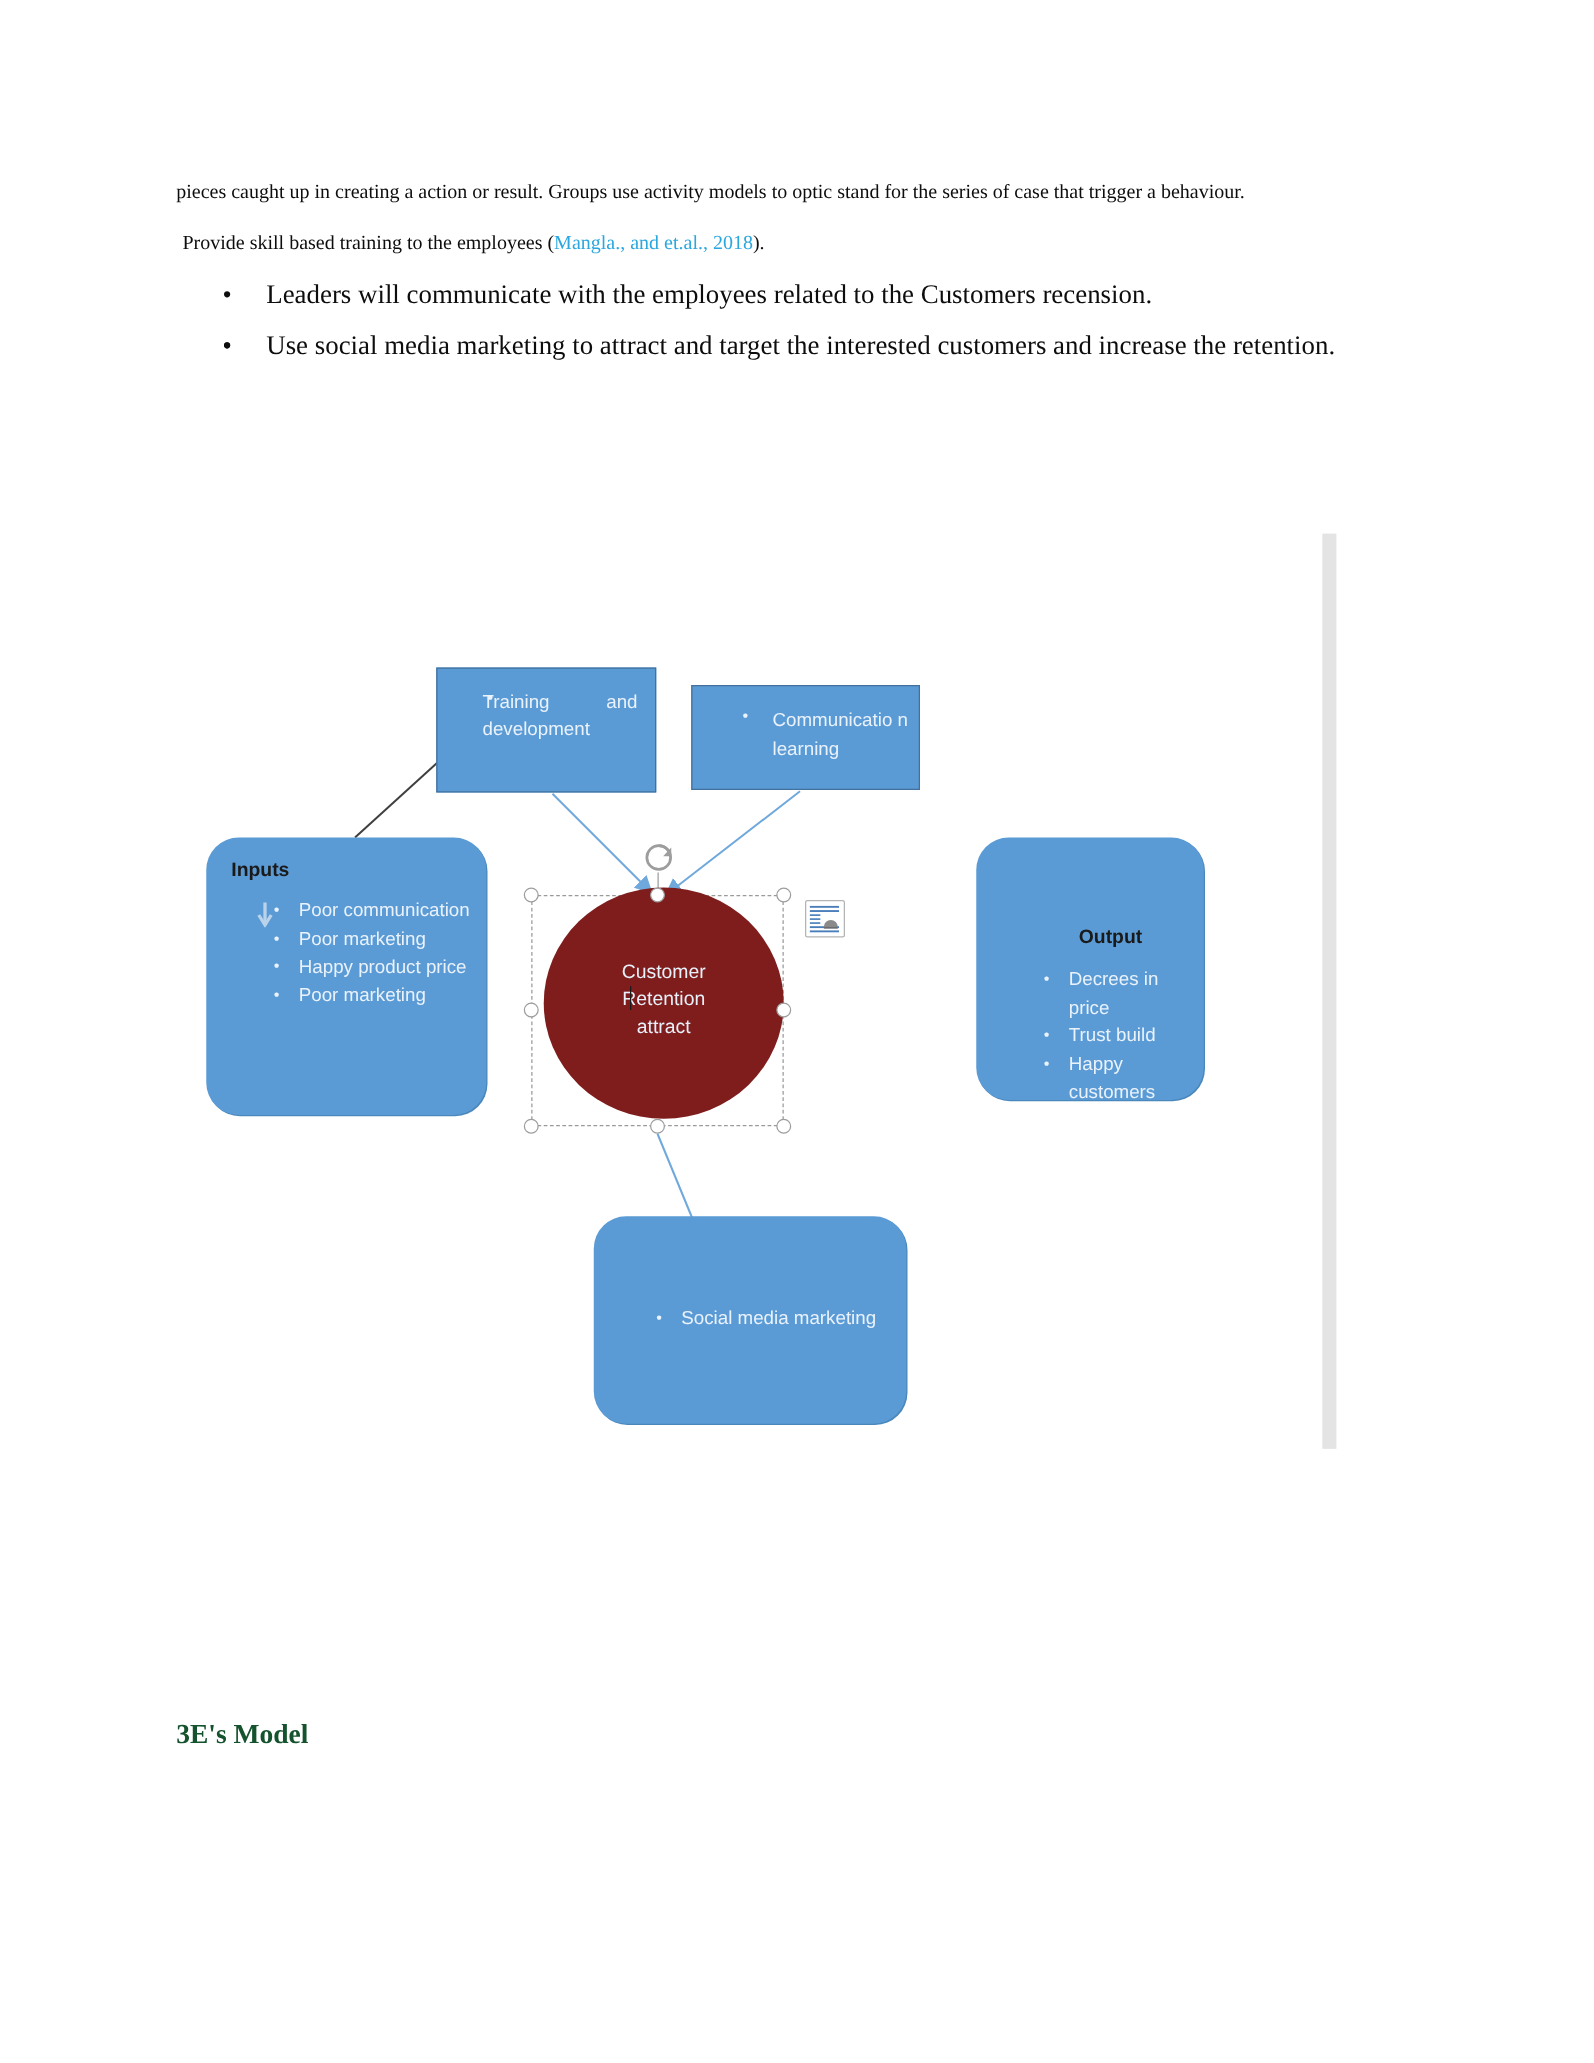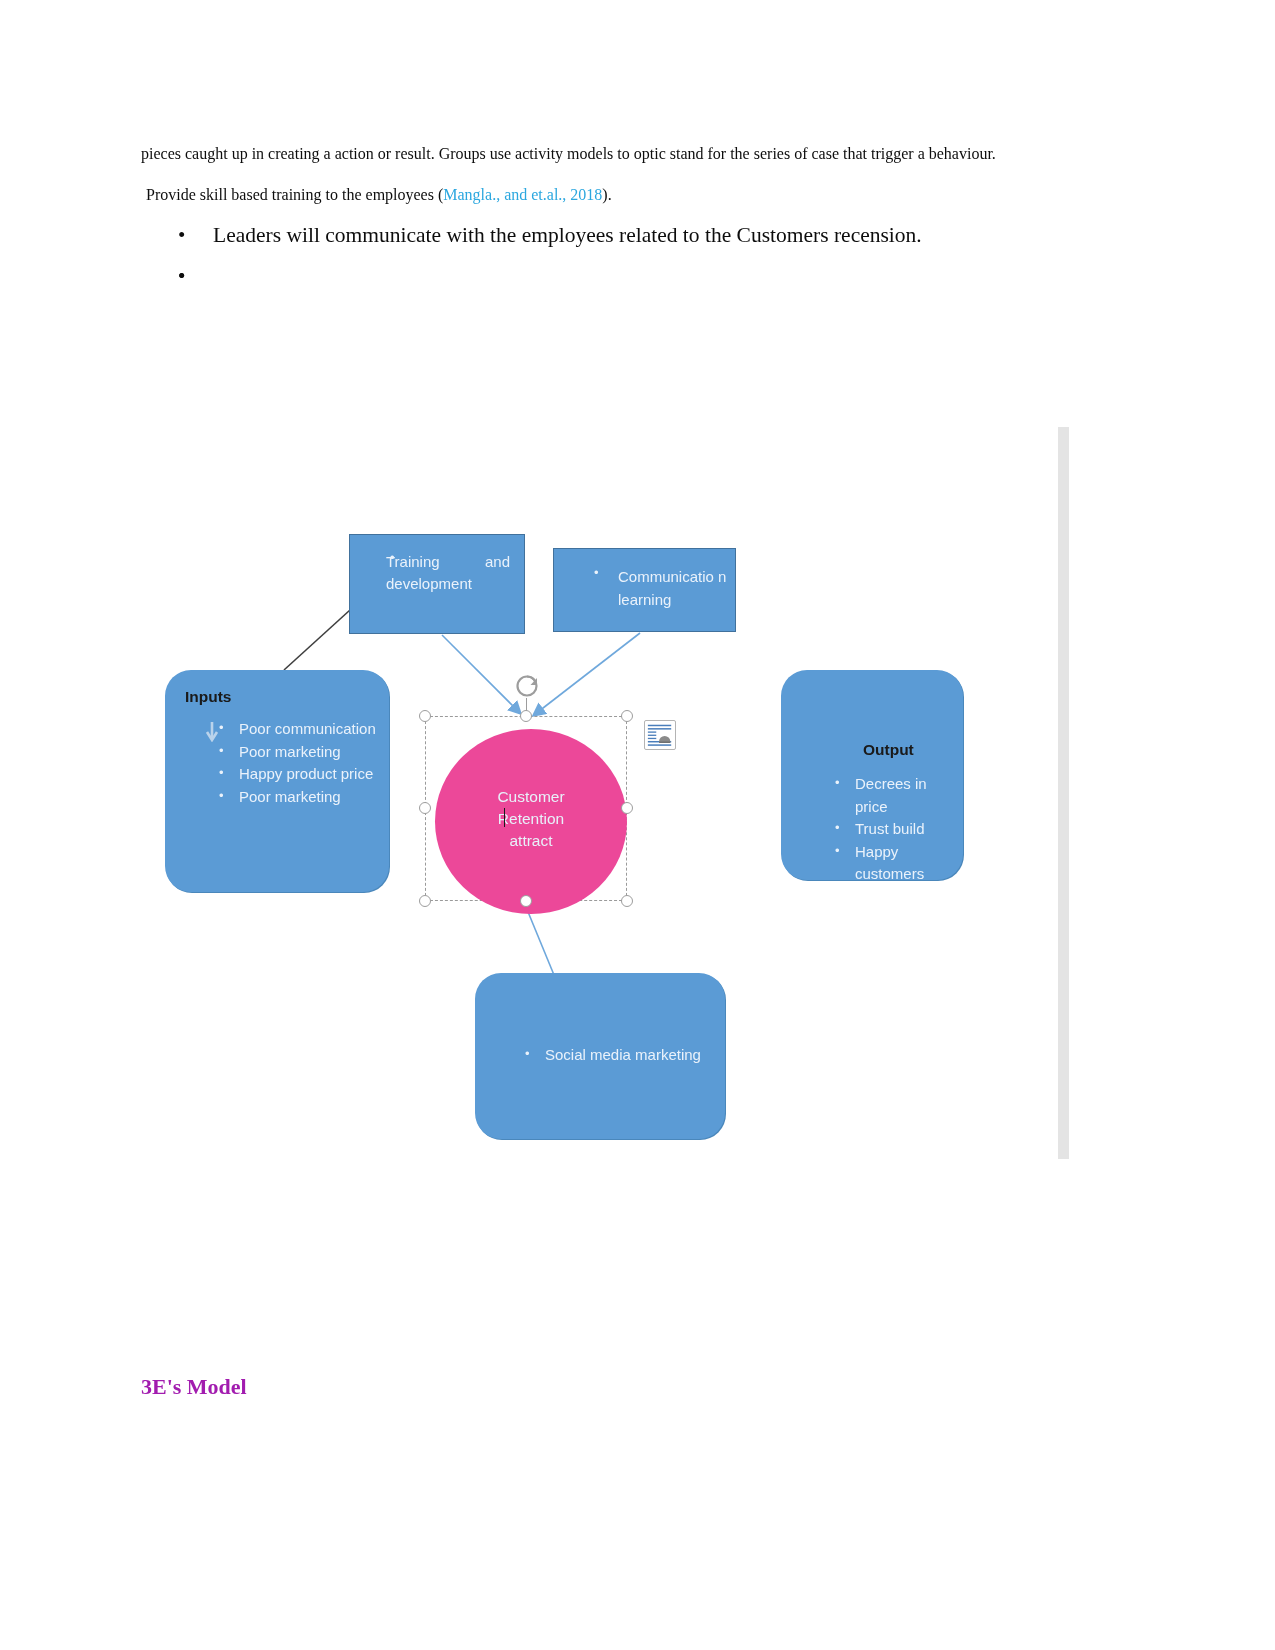--- a/index.html
+++ b/index.html
@@ -193,24 +193,24 @@
   }
   #sel-box {
     position: absolute;
     left: 6px; top: 6px;
     width: 202px; height: 185px;
     border: 1px dashed #9a9a9a;
     box-sizing: border-box;
   }
   #sel-circle {
     position: absolute;
-    left: 16px; top: 19px;
+    left: 16px; top: 0;
     width: 192px; height: 185px;
     border-radius: 50%;
-    background: #ec4899;
+    background: #7f1d1d;
     box-sizing: border-box;
   }
   #sel-circle .ctext {
     position: absolute;
     left: 0; right: 0; top: 57px;
     text-align: center;
     font-family: "Liberation Sans", sans-serif;
     font-size: 15.5px;
     line-height: 22px;
     color: #e8f1fa;
@@ -278,21 +278,21 @@
   }
 
   
   .sec-heading {
     position: absolute;
     left: 141px;
     top: 1374px;
     font-family: "Liberation Serif", serif;
     font-weight: bold;
     font-size: 22px;
-    color: #a21caf;
+    color: #14532d;
   }
 </style>
 </head>
 <body>
 
 <div class="page">
 
   <div class="doc-text">
 
     <p class="para p1">pieces caught up in creating a action or result. Groups use activity models to optic stand for the series of case that trigger a behaviour.</p>
@@ -302,20 +302,21 @@
     <ul class="bullets">
       <li>
         <span class="bdot">•</span>
         <span> Leaders will communicate with the employees related to the Customers recension.</span>
       </li>
       <li>
         <span class="bdot">•</span>
       </li>
       <li class="wide">
         <span class="bdot">•</span>
+        <span>Use social media marketing to attract and target the interested customers and increase the retention.</span>
       </li>
     </ul>
   </div>
 
   <div class="diagram">
 
     <svg class="wires" viewBox="0 0 1275 740">
       <defs>
         <marker id="ah" markerWidth="9" markerHeight="9" refX="7" refY="4.5" orient="auto">
           <path d="M0,0 L9,4.5 L0,9 z" fill="#6FA8DC"></path>

